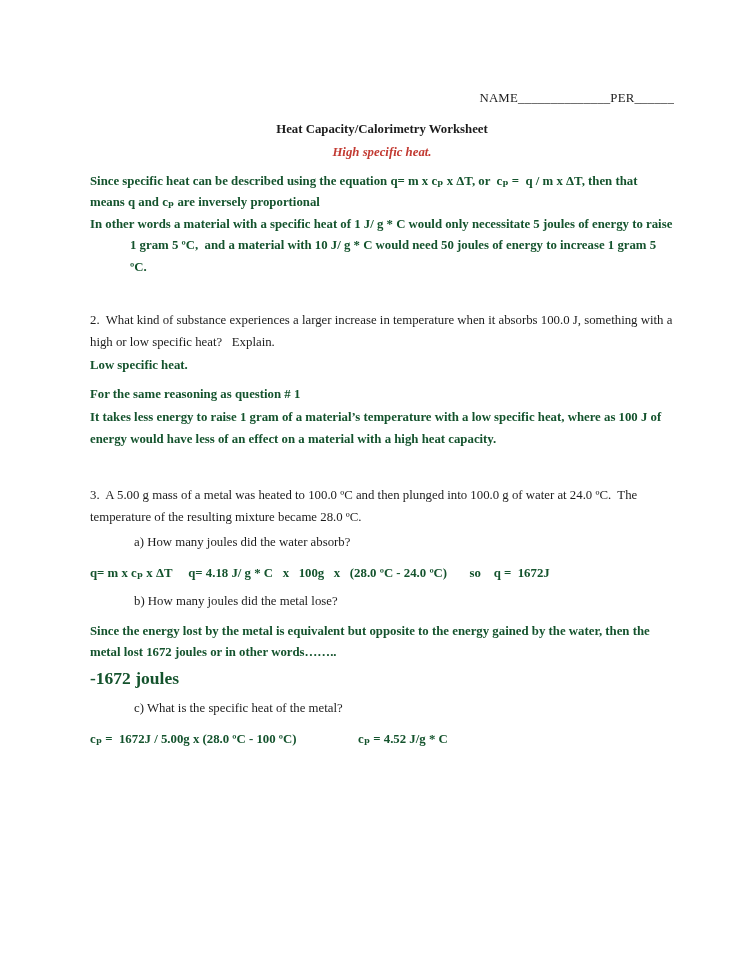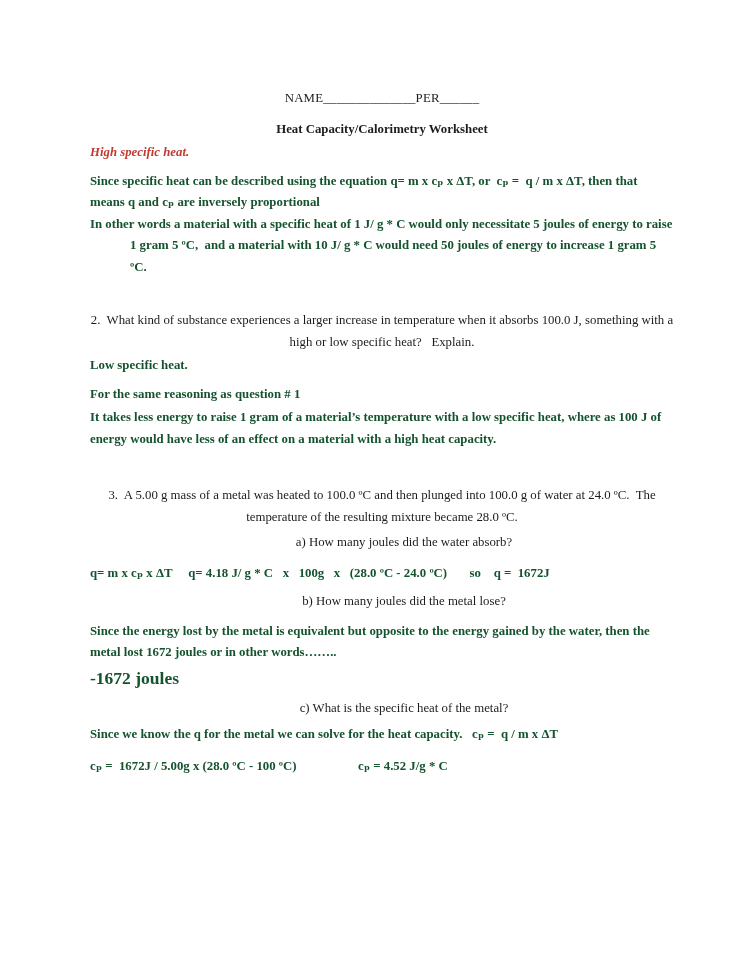--- a/index.html
+++ b/index.html
@@ -32,29 +32,30 @@
   .header-line {
     text-align: right;
     letter-spacing: 0.2px;
   }
   .doc-title {
     text-align: center;
     font-weight: bold;
     font-size: 14px;
     margin-top: 9px !important;
   }
-  .black { color: #1c1c1c; text-align: center; }
+  .black { color: #1c1c1c; }
   .red {
     color: #14532d;
     font-weight: bold;
   }
   .red-italic {
     color: #c23a32;
     font-weight: bold;
     font-style: italic;
+    text-align: center;
   }
   .indent-sub { padding-left: 44px; }
   .slight-indent { padding-left: 5px; }
   .hang-indent {
     padding-left: 40px;
     text-indent: -40px;
   }
   .big-red {
     font-size: 17.5px !important;
     line-height: 24px !important;
@@ -117,18 +118,17 @@
     <p class="red m-worka">q= m x cₚ x ΔT     q= 4.18 J/ g * C   x   100g   x   (28.0 ºC - 24.0 ºC)       so    q =  1672J</p>
 
     <p class="black indent-sub m-pb">b) How many joules did the metal lose?</p>
 
     <p class="red m-workb">Since the energy lost by the metal is equivalent but opposite to the energy gained by the water, then the metal lost 1672 joules or in other words……..</p>
 
     <p class="red big-red m-resb">-1672 joules</p>
 
     <p class="black indent-sub m-pc">c) What is the specific heat of the metal?</p>
 
-    <p class="red m-workc">Since we know the q for the metal we can solve for the heat capacity.   cₚ =  q / m x ΔT</p>
 
     <p class="red m-calc"><span class="calc-left">cₚ =  1672J / 5.00g x (28.0 ºC - 100 ºC)</span><span>cₚ = 4.52 J/g * C</span></p>
 
   </div>
 </div>
 
 </body></html>

